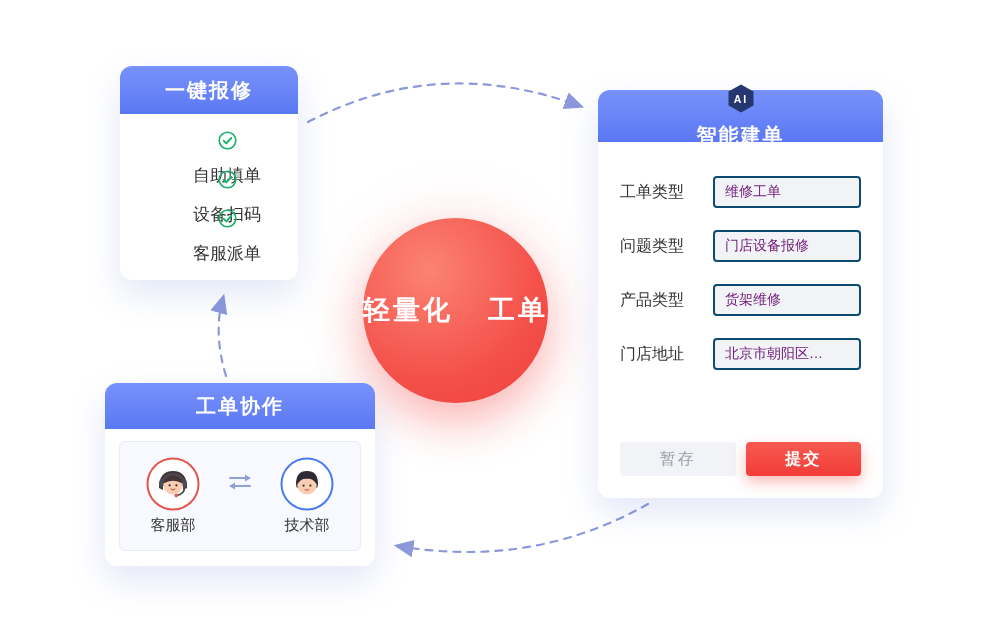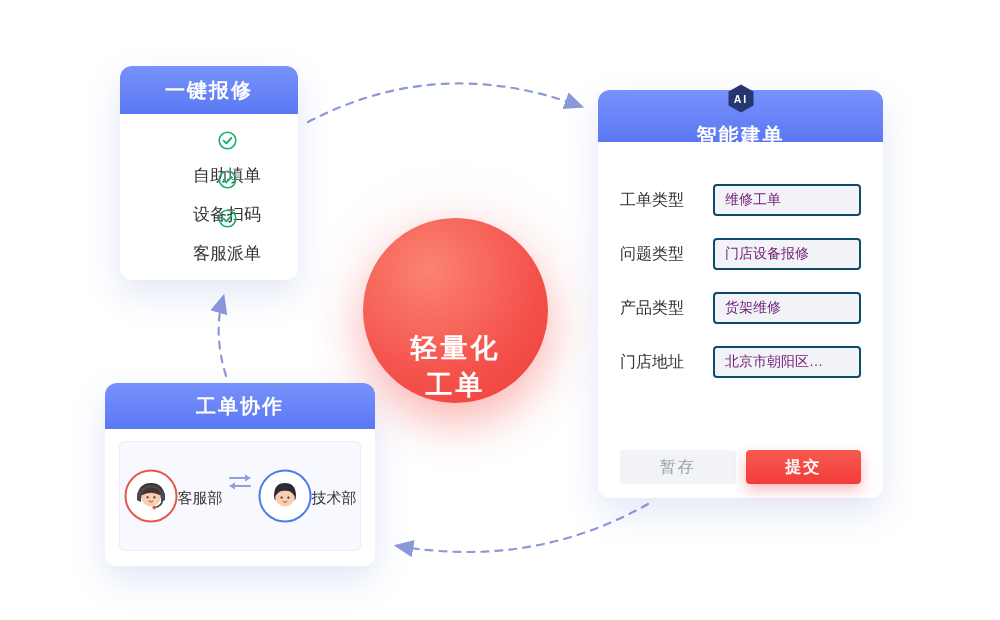--- a/index.html
+++ b/index.html
@@ -20,48 +20,48 @@
   .card-repair { left:120px; top:66px; width:178px; height:214px; }
   .repair-body { padding:17px 0 0 36px; }
   .repair-item { display:flex; align-items:center; gap:9px; height:24px;
                  margin-bottom:15px; font-size:17px; color:#333;flex-direction:column; }
 
   
   .center-circle { position:absolute; left:363px; top:218px; width:185px; height:185px;
         border-radius:50%; z-index:1;
         background:radial-gradient(circle at 36% 28%, #fb8372, #f4504a 62%, #ee3f3c 100%);
         box-shadow:0 20px 45px rgba(243,72,66,.35), 0 0 70px rgba(243,72,66,.10);
-        display:flex; flex-direction:column; align-items:center; justify-content:flex-end;
+        display:flex; flex-direction:row; align-items:center; justify-content:space-between;
         color:#fff; font-size:27px; font-weight:700; letter-spacing:3px; line-height:1.35; }
 
   
   .card-ai { left:598px; top:90px; width:285px; height:408px; }
   .card-ai .card-header { height:52px;flex-direction:column; }
   .ai-body { padding:34px 22px 0 22px; }
   .ai-row { display:flex; align-items:center; justify-content:space-between;
-            height:32px; margin-bottom:22px;margin-top:8px; }
+            height:32px; margin-bottom:22px; }
   .ai-label { font-size:16px; color:#333; font-weight:500; white-space:nowrap; }
   .ai-input { width:148px; height:32px; background:#f1f3f7; border:2px solid #0c4a6e;
               border-radius:4px; padding:0 10px; font-size:14px; color:#701a75;
               font-family:inherit; outline:none; }
   .ai-buttons { display:flex; gap:10px; margin-top:56px; }
   .btn { flex:1; height:34px; border:none; border-radius:4px; font-size:16px;
          font-family:inherit; cursor:pointer; letter-spacing:2px;margin-top:16px; }
   .btn-save { background:#f2f3f6; color:#9aa0ad; }
   .btn-submit { background:linear-gradient(180deg,#f75a50,#f23c38); color:#fff; font-weight:700;
                 box-shadow:0 6px 14px rgba(242,60,56,.35); }
 
   
   .card-collab { left:105px; top:383px; width:270px; height:183px; }
   .card-collab .card-header { height:46px; }
   .collab-body { padding:12px 14px 0 14px; }
   .collab-panel { height:110px; background:#f7f9fe; border:1px solid #e7edfb;
                   border-radius:6px; display:flex; align-items:center;
                   justify-content:space-evenly; }
-  .member { display:flex; flex-direction:row; align-items:center; }
+  .member { display:flex; flex-direction:column; align-items:center; }
   .member-label { margin-top:5px; font-size:15px; color:#333; }
   .swap-wrap { margin-bottom:24px; }
 </style>
 </head>
 <body>
 
 <div class="stage">
 
   <svg class="arrows" width="1000" height="620" viewBox="0 0 1000 620">
     <defs>

